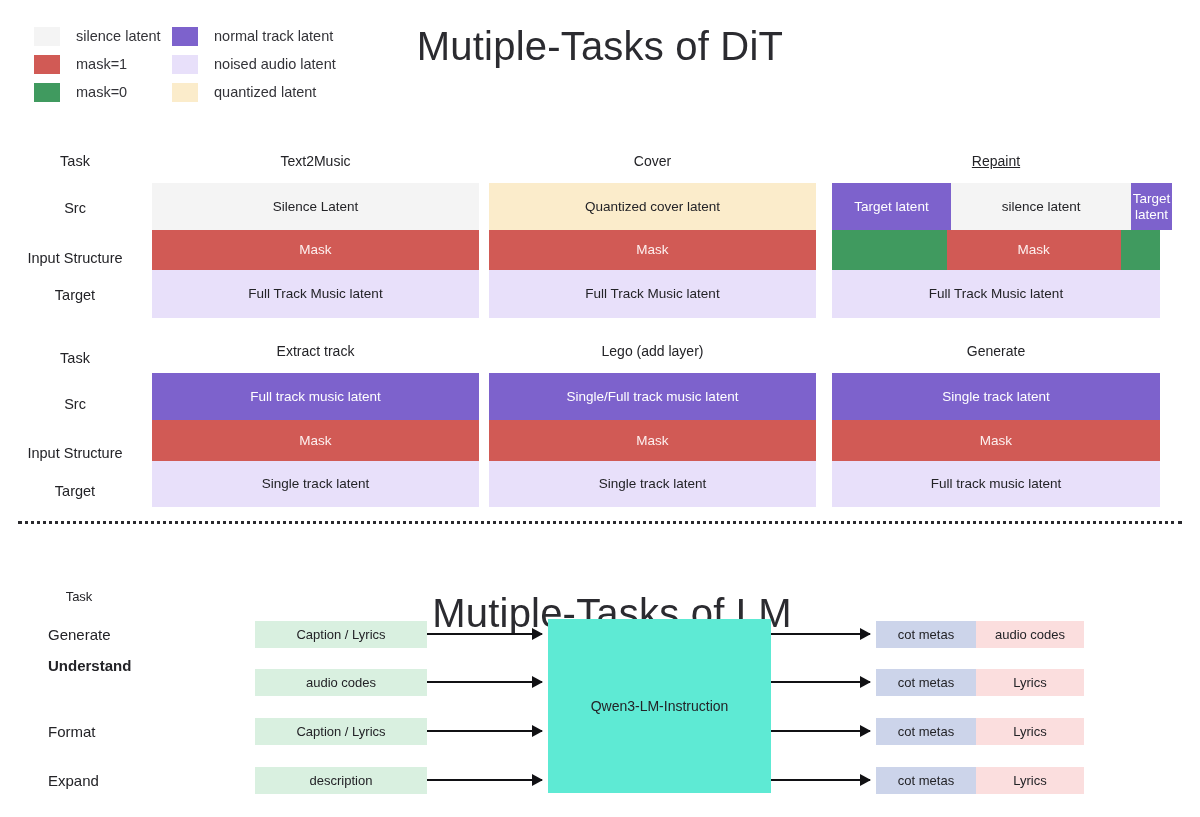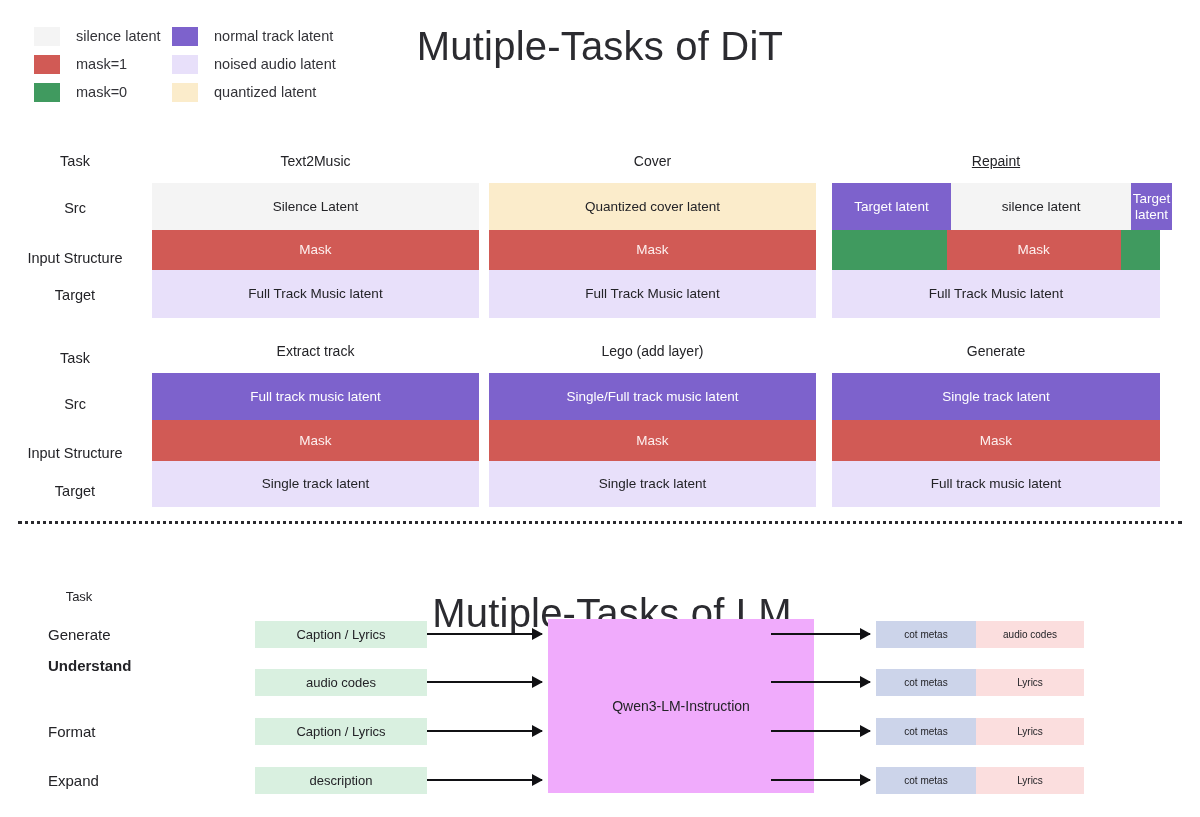--- a/index.html
+++ b/index.html
@@ -118,21 +118,21 @@
     background: #d9f0e0;
     font-size: 13px;
     color: #232327;
   }
   .lm-out {
     position: absolute;
     display: flex;
   }
   .lm-out .half {
     display: flex; align-items: center; justify-content: center;
-    font-size: 10px; color: #232327;
+    font-size: 13px; color: #232327;
     height: 100%;
   }
   .lm-core {
     position: absolute;
     display: flex; align-items: center; justify-content: center;
     background: #e8e0fa;
     font-size: 14px;
     color: #232327;
   }
   .arrow {
@@ -264,21 +264,21 @@
         <div class="seg" style="width: 100%; background: rgb(232, 224, 250); color: rgb(35, 35, 39);">Full track music latent</div>
       </div>
     </div>
 
   <div id="divider"></div>
 
   <div id="lm-title" class="section-title">Mutiple-Tasks of LM</div>
 
   <div id="lm-flow">
       <div class="lm-task-hdr" style="left: 79px; top: 596px;">Task</div>
-      <div class="lm-core" style="left: 548px; top: 619px; width: 266px; height: 174px; background: #f0abfc;">Qwen3-LM-Instruction</div>
+      <div class="lm-core" style="left: 548px; top: 619px; width: 223px; height: 174px; background: #5eead4;">Qwen3-LM-Instruction</div>
       <div class="lm-label" style="left: 48px; top: 634px;">Generate</div>
       <div class="lm-in" style="left: 255px; top: 620.5px; width: 172px; height: 27px; background: rgb(217, 240, 224);">Caption / Lyrics</div>
       <div class="arrow" style="left: 427px; top: 634px; width: 115px; background: rgb(17, 17, 20);"></div>
       <div class="arrow" style="left: 771px; top: 634px; width: 99px; background: rgb(17, 17, 20);"></div>
       <div class="lm-out" style="left: 876px; top: 620.5px; width: 208px; height: 27px;">
         <div class="half" style="width: 100px; background: rgb(204, 212, 234);">cot metas</div>
         <div class="half" style="width: 108px; background: rgb(251, 222, 222);">audio codes</div>
       </div>
       <div class="lm-label" style="left: 48px; top: 665px; font-weight: bold;">Understand</div>
       <div class="lm-in" style="left: 255px; top: 668.5px; width: 172px; height: 27px; background: rgb(217, 240, 224);">audio codes</div>

